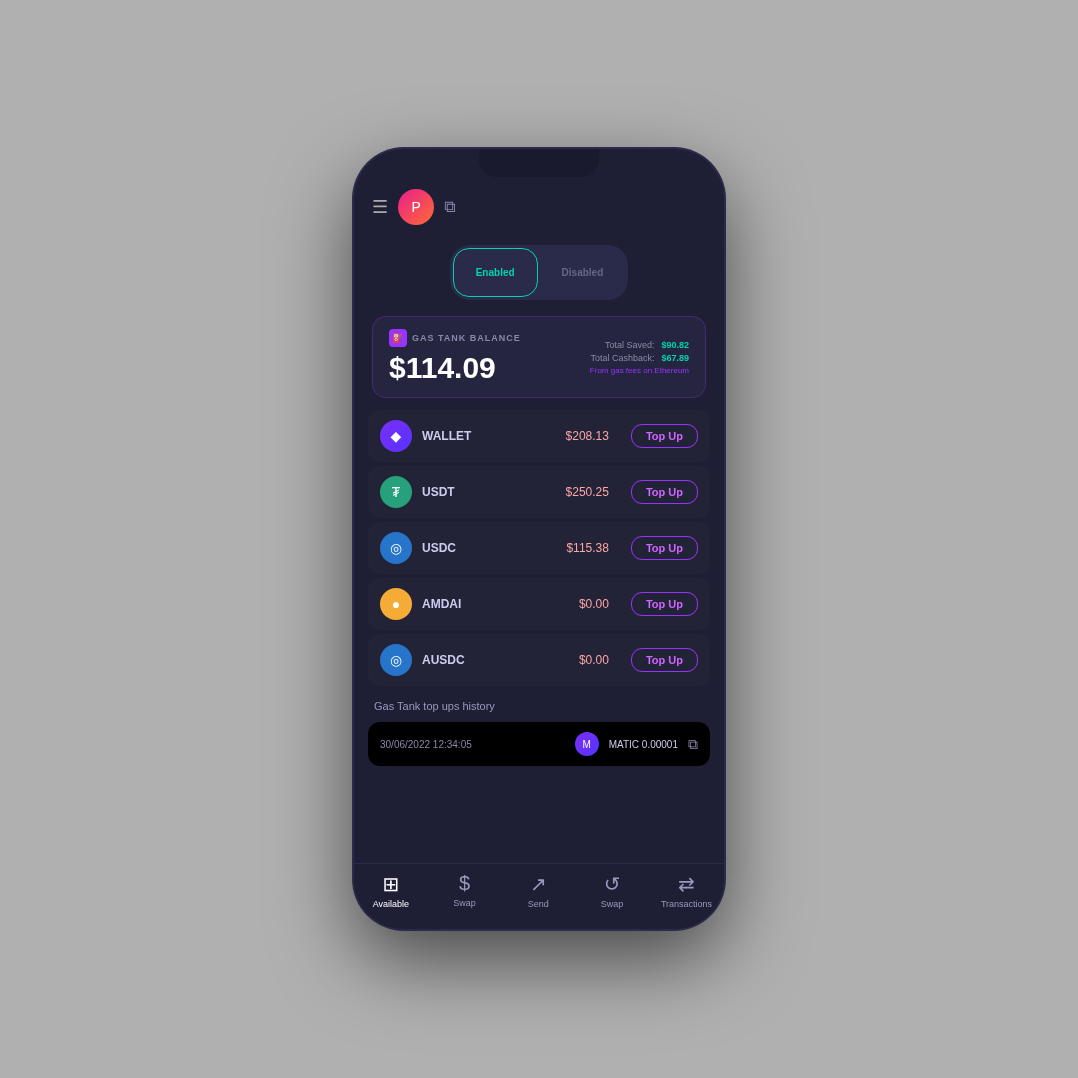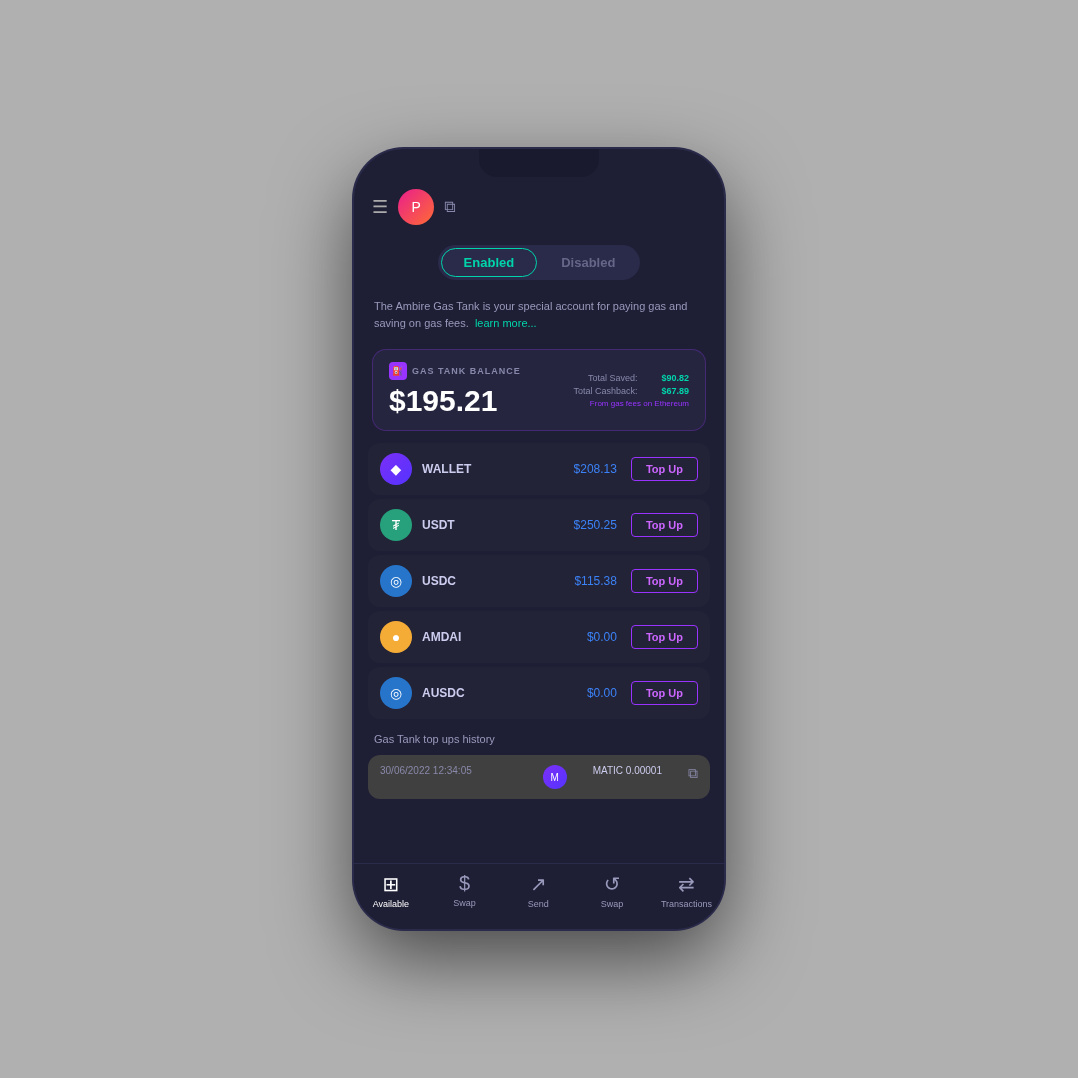--- a/index.html
+++ b/index.html
@@ -97,23 +97,23 @@
       margin: 8px 0;
     }
     .toggle-container {
       display: flex;
       background: #2a2a4a;
       border-radius: 20px;
       padding: 3px;
       gap: 2px;
     }
     .toggle-btn {
-      padding: 6px 22px;
+      padding: 18px 22px;
       border-radius: 16px;
-      font-size: 13px;
+      font-size: 10px;
       font-weight: 600;
       cursor: pointer;
       border: none;
     }
     .toggle-btn.active {
       background: transparent;
       border: 1.5px solid #00d4aa;
       color: #00d4aa;
     }
     .toggle-btn.inactive {
@@ -178,21 +178,21 @@
       font-weight: 700;
     }
     .balance-right {
       display: flex;
       flex-direction: column;
       align-items: flex-end;
       gap: 3px;
     }
     .stat-row {
       display: flex;
-      gap: 24px;
+      gap: 7px;
       align-items: center;
     }
     .stat-label {
       color: #8888aa;
       font-size: 9px;
     }
     .stat-value {
       color: #00d4aa;
       font-size: 9px;
       font-weight: 600;
@@ -238,48 +238,49 @@
       flex-shrink: 0;
     }
 
     .token-name {
       color: #ccccee;
       font-size: 12px;
       font-weight: 600;
       flex: 1;
     }
     .token-amount {
-      color: #3b82f6;
+      color: #fca5a5;
       font-size: 12px;
-      margin-right: 4px;
+      margin-right: 12px;
     }
     .top-up-btn {
       background: transparent;
       border: 1.5px solid #9933ff;
       color: #cc66ff;
-      border-radius: 4px;
+      border-radius: 11px;
       padding: 5px 14px;
       font-size: 11px;
       font-weight: 600;
       cursor: pointer;
     }
 
     
     .history-label {
       padding: 10px 20px 6px;
       color: #9999bb;
       font-size: 11px;
     }
     .history-row {
       display: flex;
+      align-items: center;
       margin: 4px 14px;
-      background: #404040;
+      background: #000000;
       border-radius: 12px;
       padding: 10px 12px;
-      gap: 26px;
+      gap: 10px;
     }
     .history-date {
       color: #8888aa;
       font-size: 10px;
       flex: 1;
     }
     .history-token-icon {
       width: 24px;
       height: 24px;
       border-radius: 50%;
@@ -340,32 +341,28 @@
       <span class="copy-icon">⧉</span>
     </div>
 
     <div class="toggle-row">
       <div class="toggle-container">
         <button class="toggle-btn active">Enabled</button>
         <button class="toggle-btn inactive">Disabled</button>
       </div>
     </div>
 
-    <div class="description">
-      <span>The Ambire Gas Tank is your special account for paying gas and saving on gas fees.</span>
-      &nbsp;<span class="learn-more">learn more...</span>
-    </div>
 
     <div class="balance-card">
       <div class="balance-left">
         <div class="gas-tank-label">
           <div class="gas-icon">⛽</div>
           <span class="gas-label-text">GAS TANK BALANCE</span>
         </div>
-        <div class="balance-amount">$195.21</div>
+        <div class="balance-amount">$114.09</div>
       </div>
       <div class="balance-right">
         <div class="stat-row">
           <span class="stat-label">Total Saved:</span>
           <span class="stat-value">$90.82</span>
         </div>
         <div class="stat-row">
           <span class="stat-label">Total Cashback:</span>
           <span class="stat-value">$67.89</span>
         </div>

